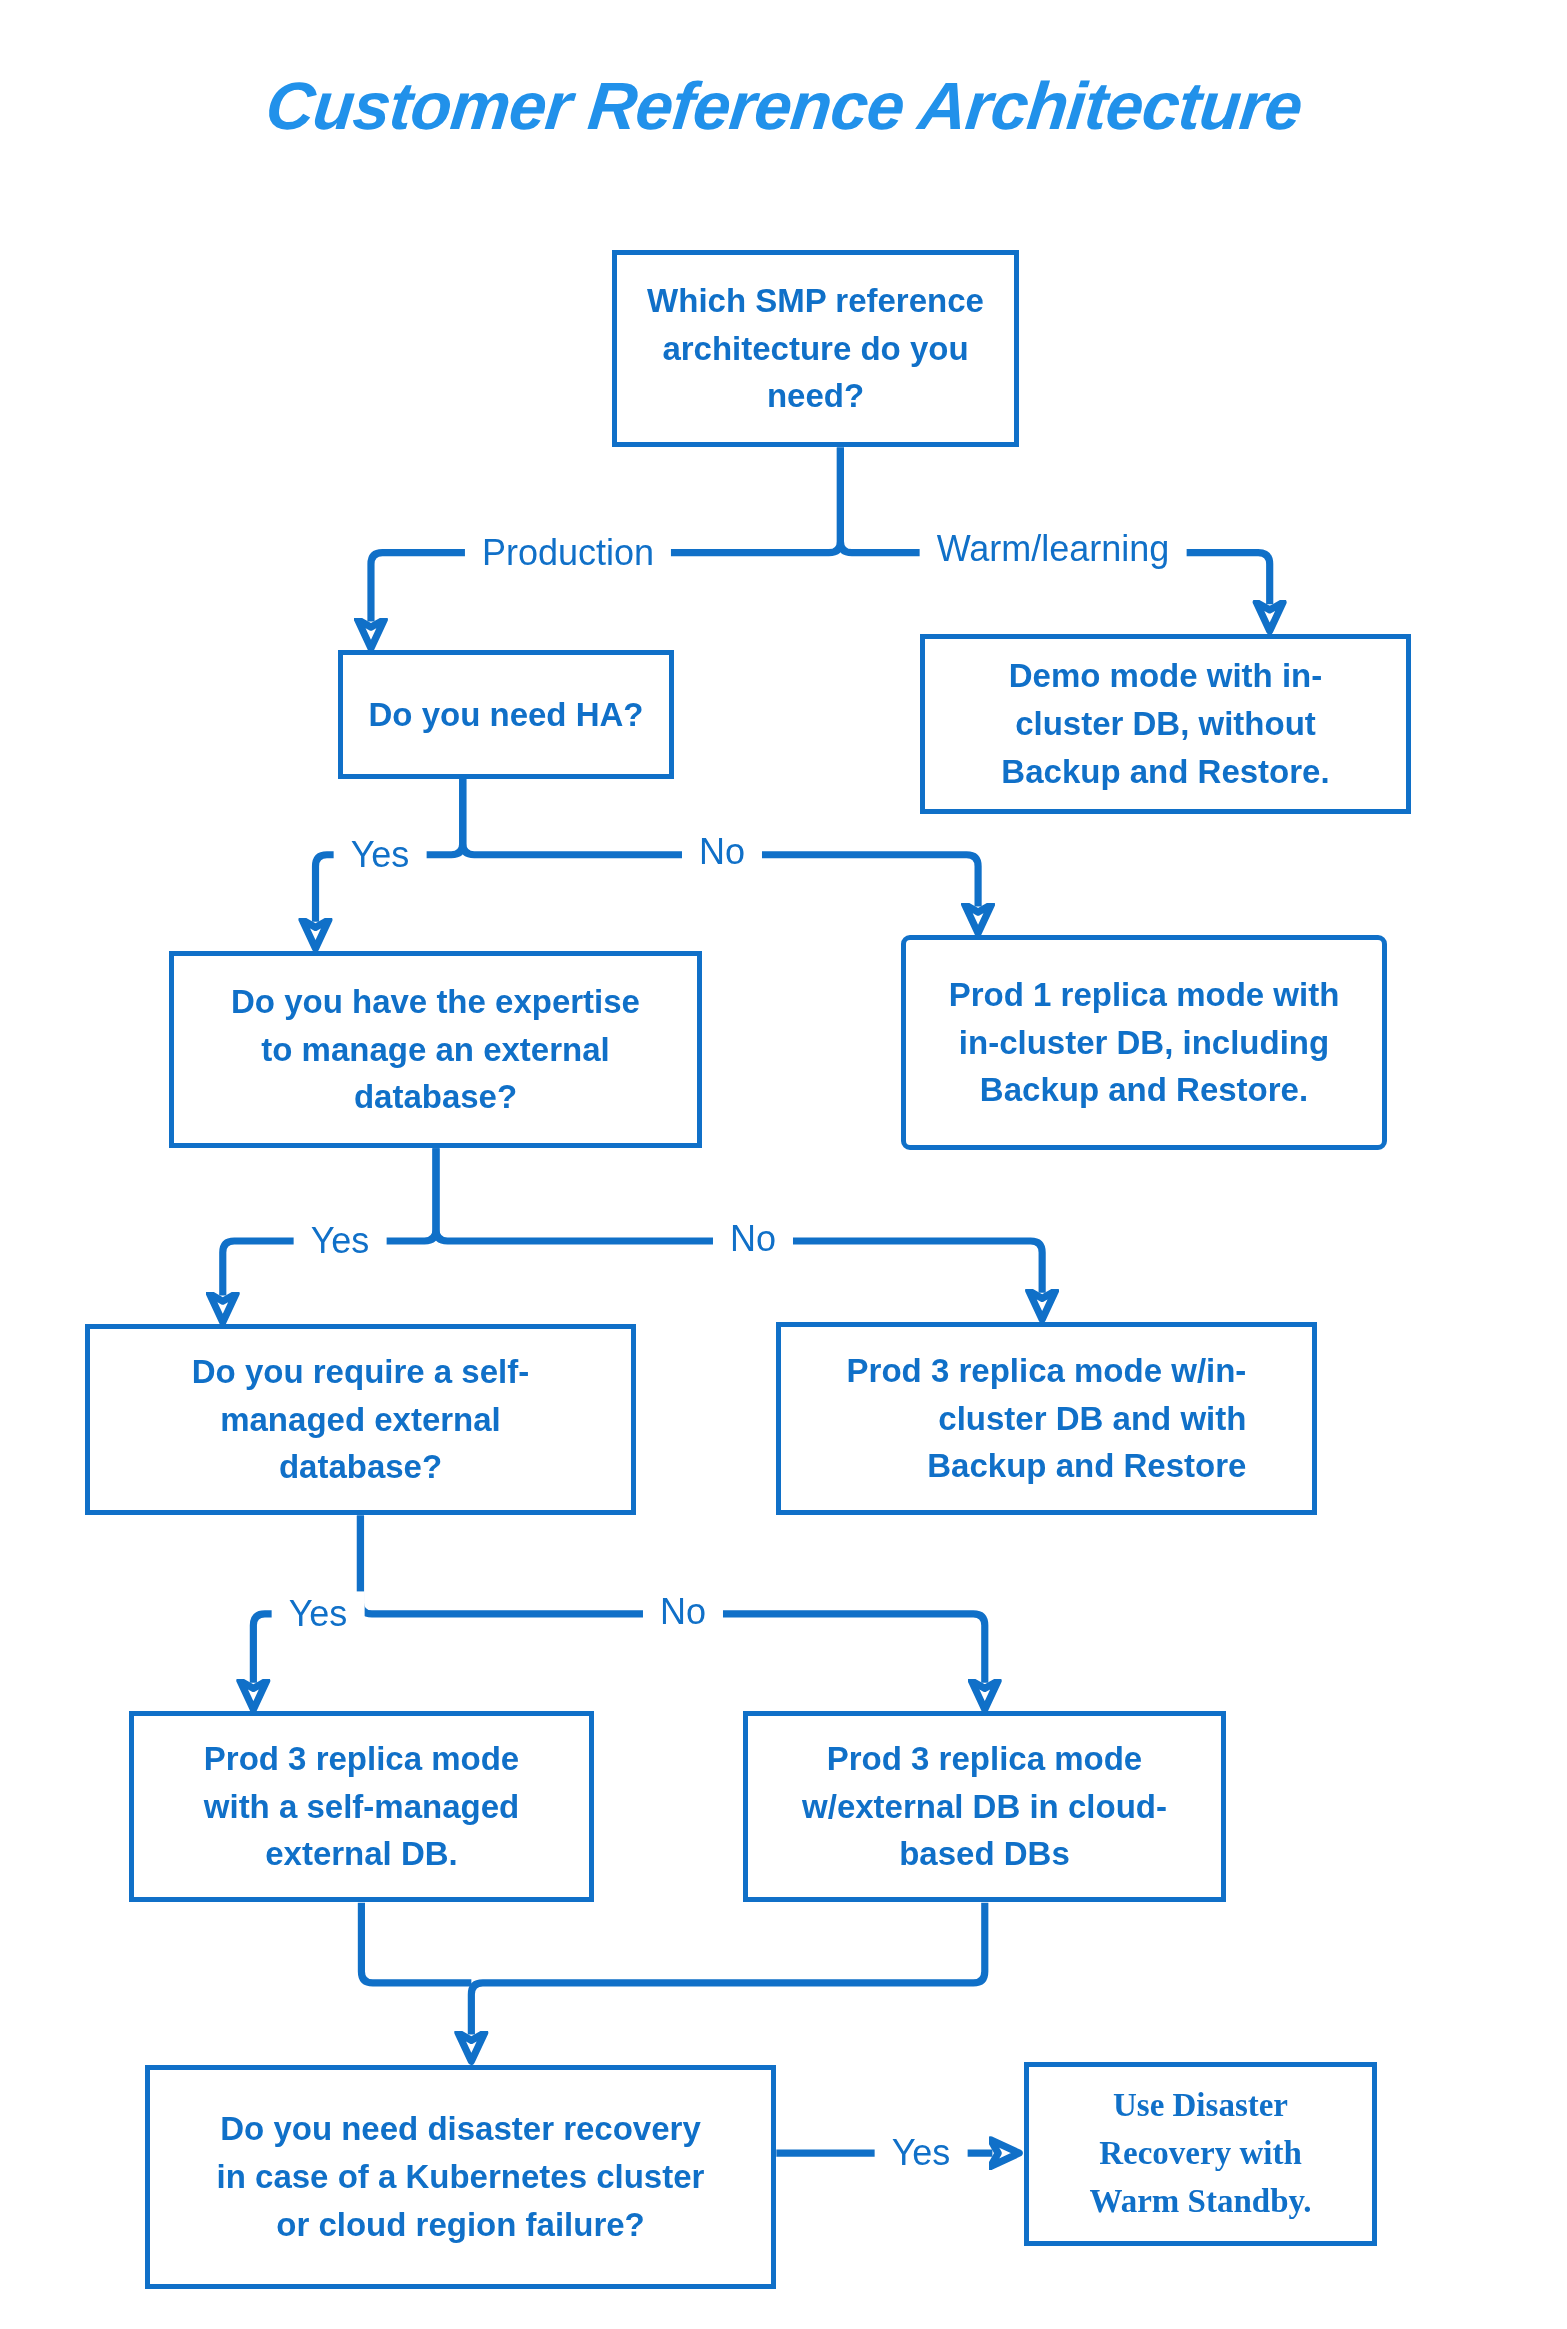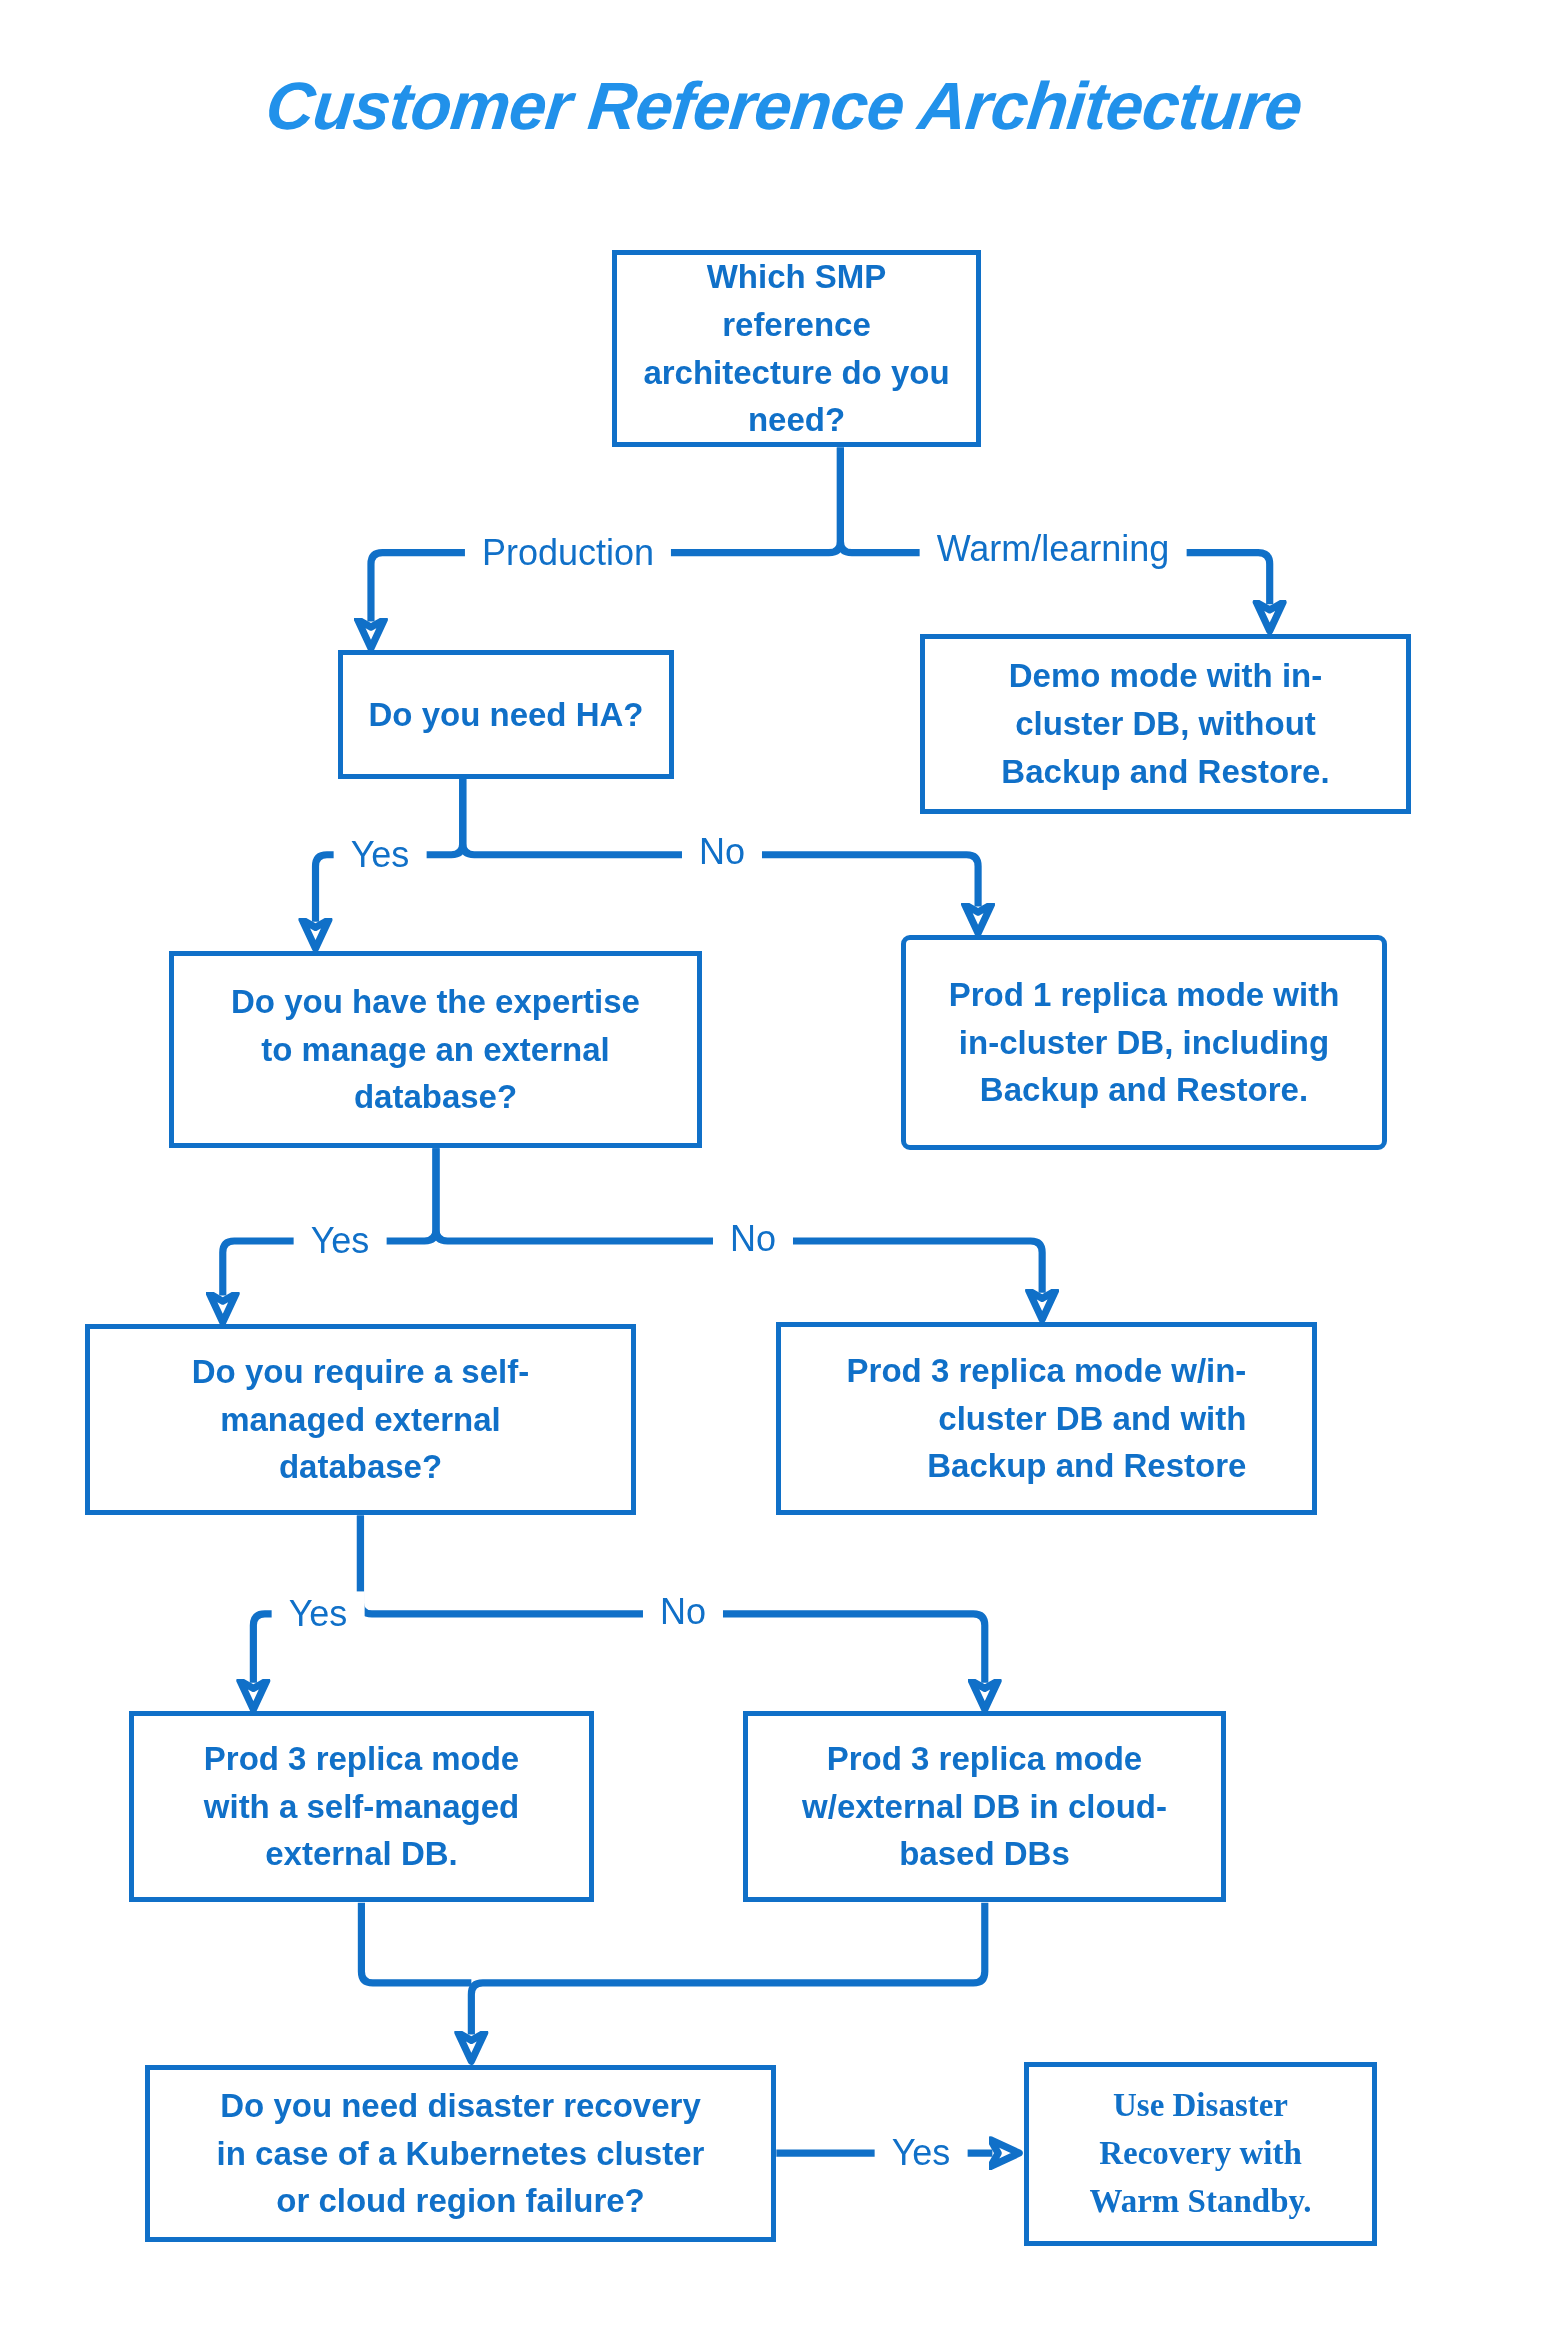--- a/index.html
+++ b/index.html
@@ -61,30 +61,30 @@
     transform:translate(-50%,-50%);
     background:var(--bg);
     color:var(--blue);
     font-size:36px;
     font-weight:400;
     padding:1.9px 17px;
     white-space:nowrap;
     line-height:1.15;
   }
   
-  #node-root{left:612px;top:250px;width:369px;height:197px;}
+  #node-root{left:612px;top:250px;width:407px;height:197px;}
   #node-need-ha{left:310px;top:650px;width:336px;height:129px;margin-left:28px;}
   #node-demo{left:920px;top:634px;width:491px;height:180px;}
   #node-expertise{left:169px;top:951px;width:533px;height:197px;}
   #node-prod1{left:901px;top:935px;width:486px;height:215px;border-radius:9px;}
   #node-self-managed{left:85px;top:1324px;width:551px;height:191px;}
   #node-prod3-incluster{left:776px;top:1322px;width:541px;height:193px;text-align:right;}
   #node-prod3-self{left:129px;top:1711px;width:465px;height:191px;}
   #node-prod3-cloud{left:743px;top:1711px;width:483px;height:191px;}
-  #node-dr{left:145px;top:2065px;width:631px;height:177px;}
+  #node-dr{left:145px;top:2065px;width:631px;height:224px;}
   #node-warm-standby{left:1024px;top:2062px;width:353px;height:184px;font-family:Liberation Serif, serif;}
   
   #lbl-production{left:568px;top:553px;}
   #lbl-demo-learning{left:1053px;top:549px;}
   #lbl-ha-yes{left:380px;top:855px;}
   #lbl-ha-no{left:722px;top:852px;}
   #lbl-exp-yes{left:340px;top:1241px;}
   #lbl-exp-no{left:753px;top:1239px;}
   #lbl-self-yes{left:318px;top:1614px;}
   #lbl-self-no{left:683px;top:1612px;}

